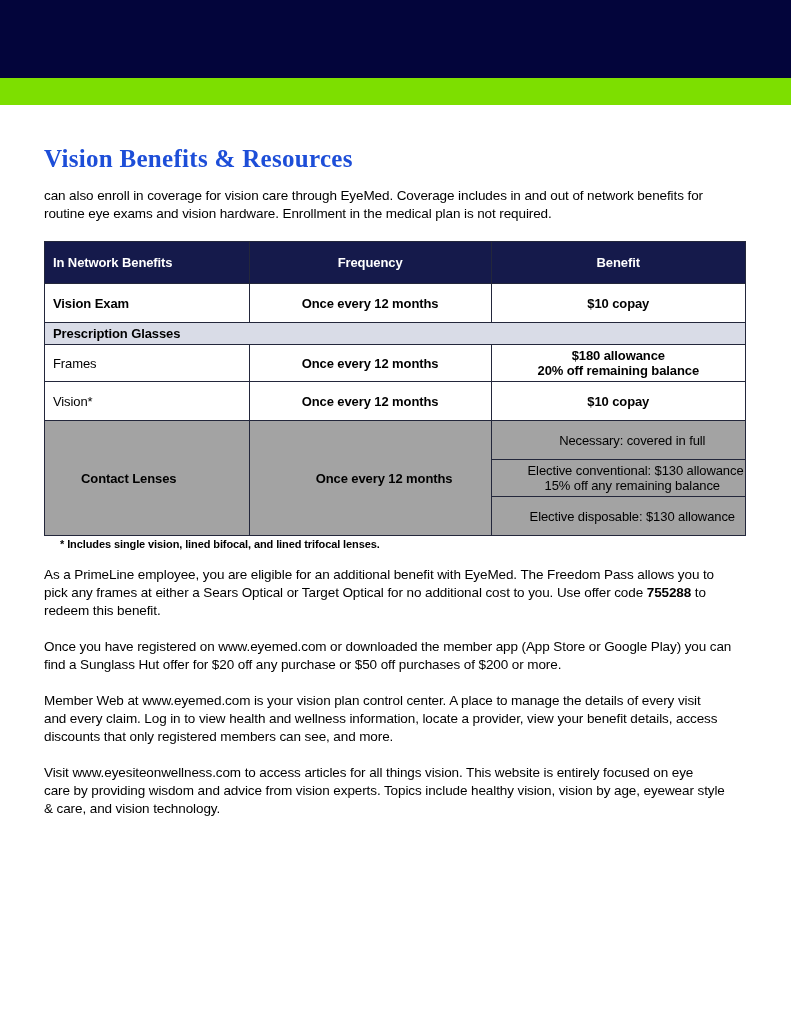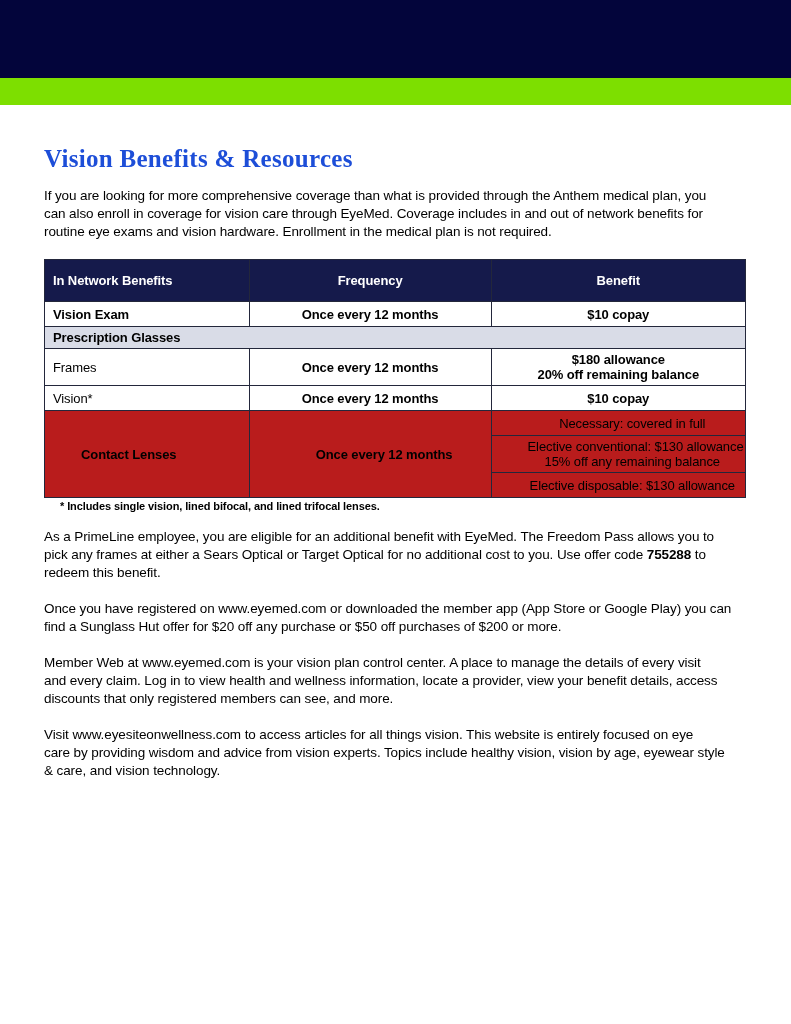--- a/index.html
+++ b/index.html
@@ -58,43 +58,42 @@
   table.benefits thead th.first { text-align: left; }
   td.rowlabel { text-align: left; }
   td.center { text-align: center; }
   .bold { font-weight: bold; }
   tr.section-row td {
     background: #D9DCE7;
     font-weight: bold;
     height: 16px;
   }
   tr.plain td { background: #ffffff; }
-  tr.gray td { background: #b91c1c; padding-left: 36px; }
-  td.h24 { height: 25px; }
+  tr.gray td { background: #a3a3a3; padding-left: 36px; }
+  td.h24 { height: 39px; }
   td.h34 { height: 35px; }
 
   .footnote {
     font-size: 11px;
     font-weight: bold;
     letter-spacing: -0.1px;
     margin: 2px 0 16px 16px;
   }
 </style>
 </head>
 <body>
 
 <div class="top-banner"></div>
 <div class="green-stripe"></div>
 
 <div class="content">
 
   <h1 class="page-title">Vision Benefits &amp; Resources</h1>
 
   <p class="para">
-    <span class="line">If you are looking for more comprehensive coverage than what is provided through the Anthem medical plan, you</span>
     <span class="line">can also enroll in coverage for vision care through EyeMed. Coverage includes in and out of network benefits for</span>
     <span class="line">routine eye exams and vision hardware. Enrollment in the medical plan is not required.</span>
   </p>
 
   <table class="benefits">
     <colgroup>
         <col class="c1">
         <col class="c2">
         <col class="c3">
       </colgroup>

